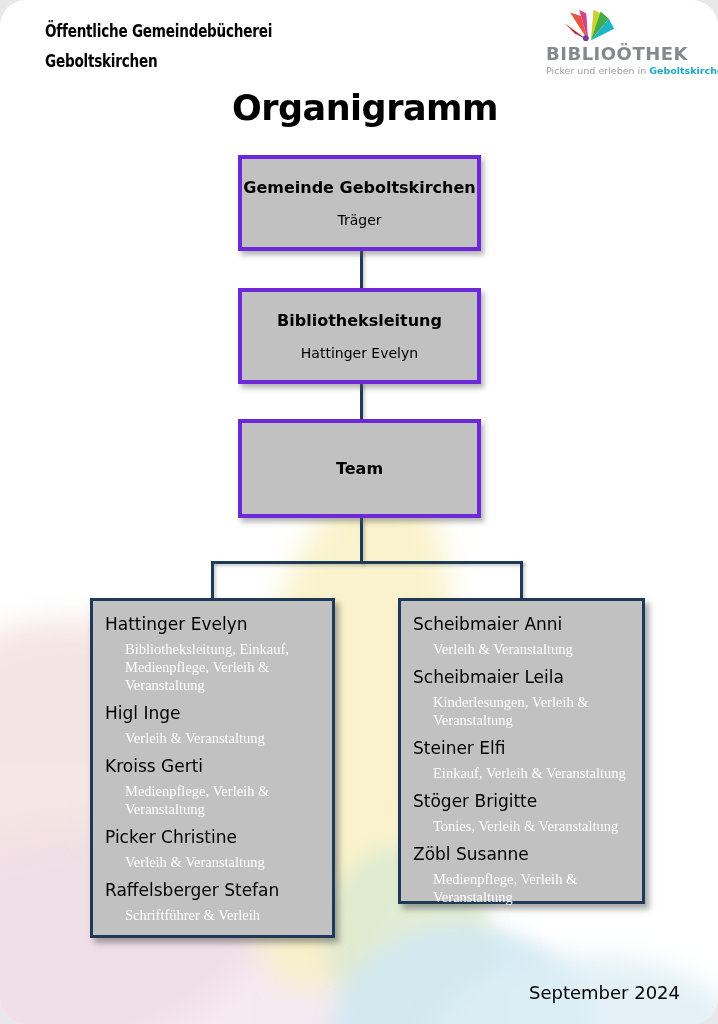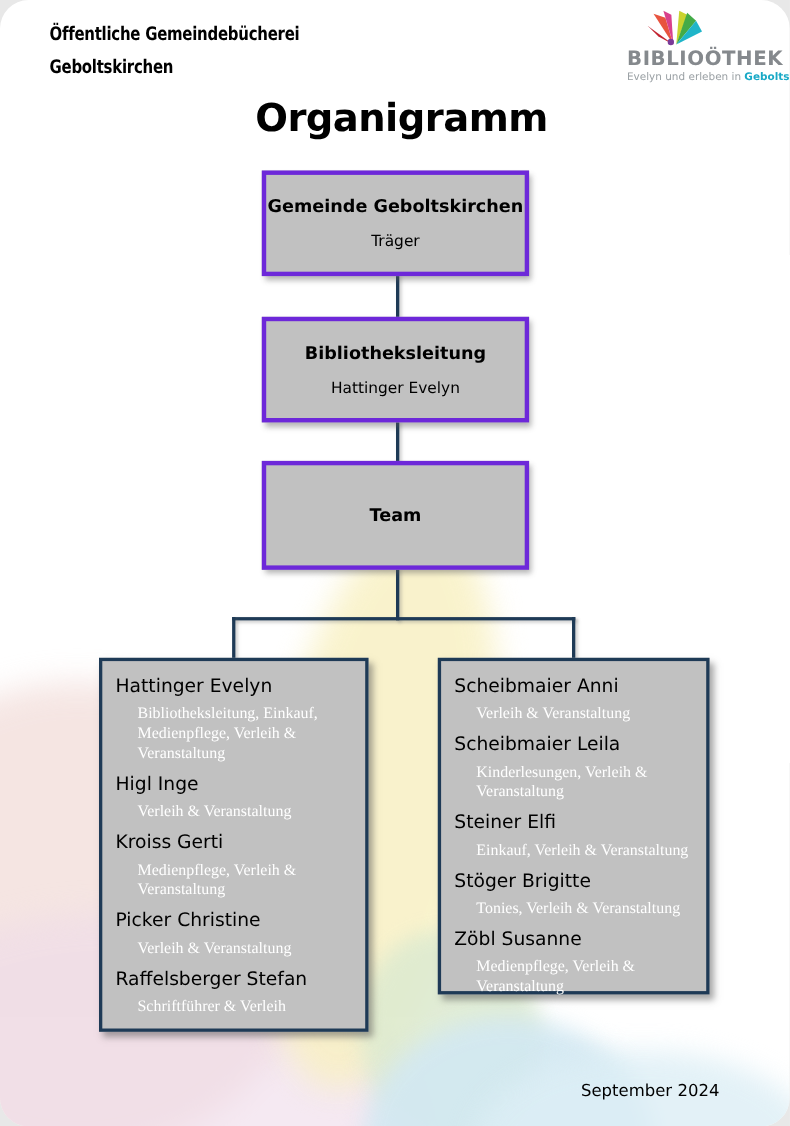--- a/index.html
+++ b/index.html
@@ -17,21 +17,21 @@
   .wm-pink2  { left:-190px; top:830px; width:580px; height:430px; background:#eedbe9; opacity:.6; filter:blur(14px); }
   .wm-green  { left:328px; top:845px; width:165px; height:200px; background:#dcead0; opacity:.85; transform:rotate(-15deg); filter:blur(9px); }
   .wm-blue   { left:330px; top:925px; width:265px; height:230px; background:#d2e8f2; opacity:.9; filter:blur(10px); }
   .wm-blue2  { left:430px; top:955px; width:310px; height:170px; background:#dceef5; opacity:.8; filter:blur(12px); }
 
   
   .org-header { position:absolute; left:45px; top:16px; z-index:3; font-weight:bold; font-size:17px; line-height:30px; }
   .org-header .cond { display:inline-block; transform:scaleX(.8); transform-origin:0 50%; white-space:nowrap; letter-spacing:-.3px; }
 
   
-  .logo { position:absolute; left:570px; top:8px; width:140px; z-index:3; }
+  .logo { position:absolute; left:546px; top:8px; width:140px; z-index:3; }
   .logo-fly { margin-left:16px; display:block; }
   .logo-word { font-size:18px; font-weight:bold; letter-spacing:.5px; color:#85898d; line-height:20px; }
   .logo-word .oglyph { color:#85898d; }
   .logo-tag { font-size:9.5px; color:#9aa0a4; white-space:nowrap; line-height:13px; }
   .logo-tag b { color:#19a9c6; }
 
   
   .doc-title { position:absolute; left:0; top:88px; width:730px; text-align:center; font-size:35px; font-weight:bold; letter-spacing:-.5px; z-index:3; }
 
   
@@ -61,21 +61,21 @@
     position:absolute; background:#c1c1c1; border:3px solid #1e3a56;
     box-shadow:4px 5px 6px rgba(80,80,80,.5); padding:12px 12px; z-index:2;
   }
   .teambox-left  { left:90px;  top:598px; width:245px; height:340px; }
   .teambox-right { left:398px; top:598px; width:247px; height:306px; }
   .member + .member { margin-top:8px; }
   .member .mname { font-size:17px; line-height:23px; color:#000; margin-bottom:4px; white-space:nowrap; }
   .member .mroles { font-family:"Liberation Serif", serif; font-size:14.5px; line-height:18px; color:#ffffff;margin-left:20px; }
 
   
-  .doc-date { position:absolute; right:64px; top:982px; font-size:15px; z-index:3; }
+  .doc-date { position:absolute; right:38px; top:982px; font-size:18px; z-index:3; }
 </style>
 </head>
 <body>
 
 <div class="page">
 
   <div class="wm wm-pink1"></div>
   <div class="wm wm-pink2"></div>
   <div class="wm wm-yellow"></div>
   <div class="wm wm-green"></div>
@@ -91,21 +91,21 @@
     <svg class="logo-fly" width="54" height="36" viewBox="0 0 60 40">
       <polygon points="29,36 3,17 14,28" fill="#c22330"></polygon>
       <polygon points="29,36 9,5 21,9" fill="#e8543f"></polygon>
       <polygon points="29,36 19,2 27,6" fill="#d9418c"></polygon>
       <circle cx="26.5" cy="33.5" r="3.2" fill="#7a3b98"></circle>
       <polygon points="32,36 35,2 43,6" fill="#c9d32f"></polygon>
       <polygon points="32,36 43,4 52,12" fill="#43ab47"></polygon>
       <polygon points="32,36 52,12 58,23" fill="#1fb5c9"></polygon>
     </svg>
     <div class="logo-word"><span>BIBLIO</span><span class="oglyph">Ö</span><span>THEK</span></div>
-    <div class="logo-tag"><span>Evelyn und erleben in </span><b>Geboltskirchen</b></div>
+    <div class="logo-tag"><span>Picker und erleben in </span><b>Geboltskirchen</b></div>
   </div>
 
   <div class="doc-title">Organigramm</div>
 
   <div class="conn c-v1"></div>
   <div class="conn c-v2"></div>
   <div class="conn c-v3"></div>
   <div class="conn c-h1"></div>
   <div class="conn c-v4"></div>
   <div class="conn c-v5"></div>

